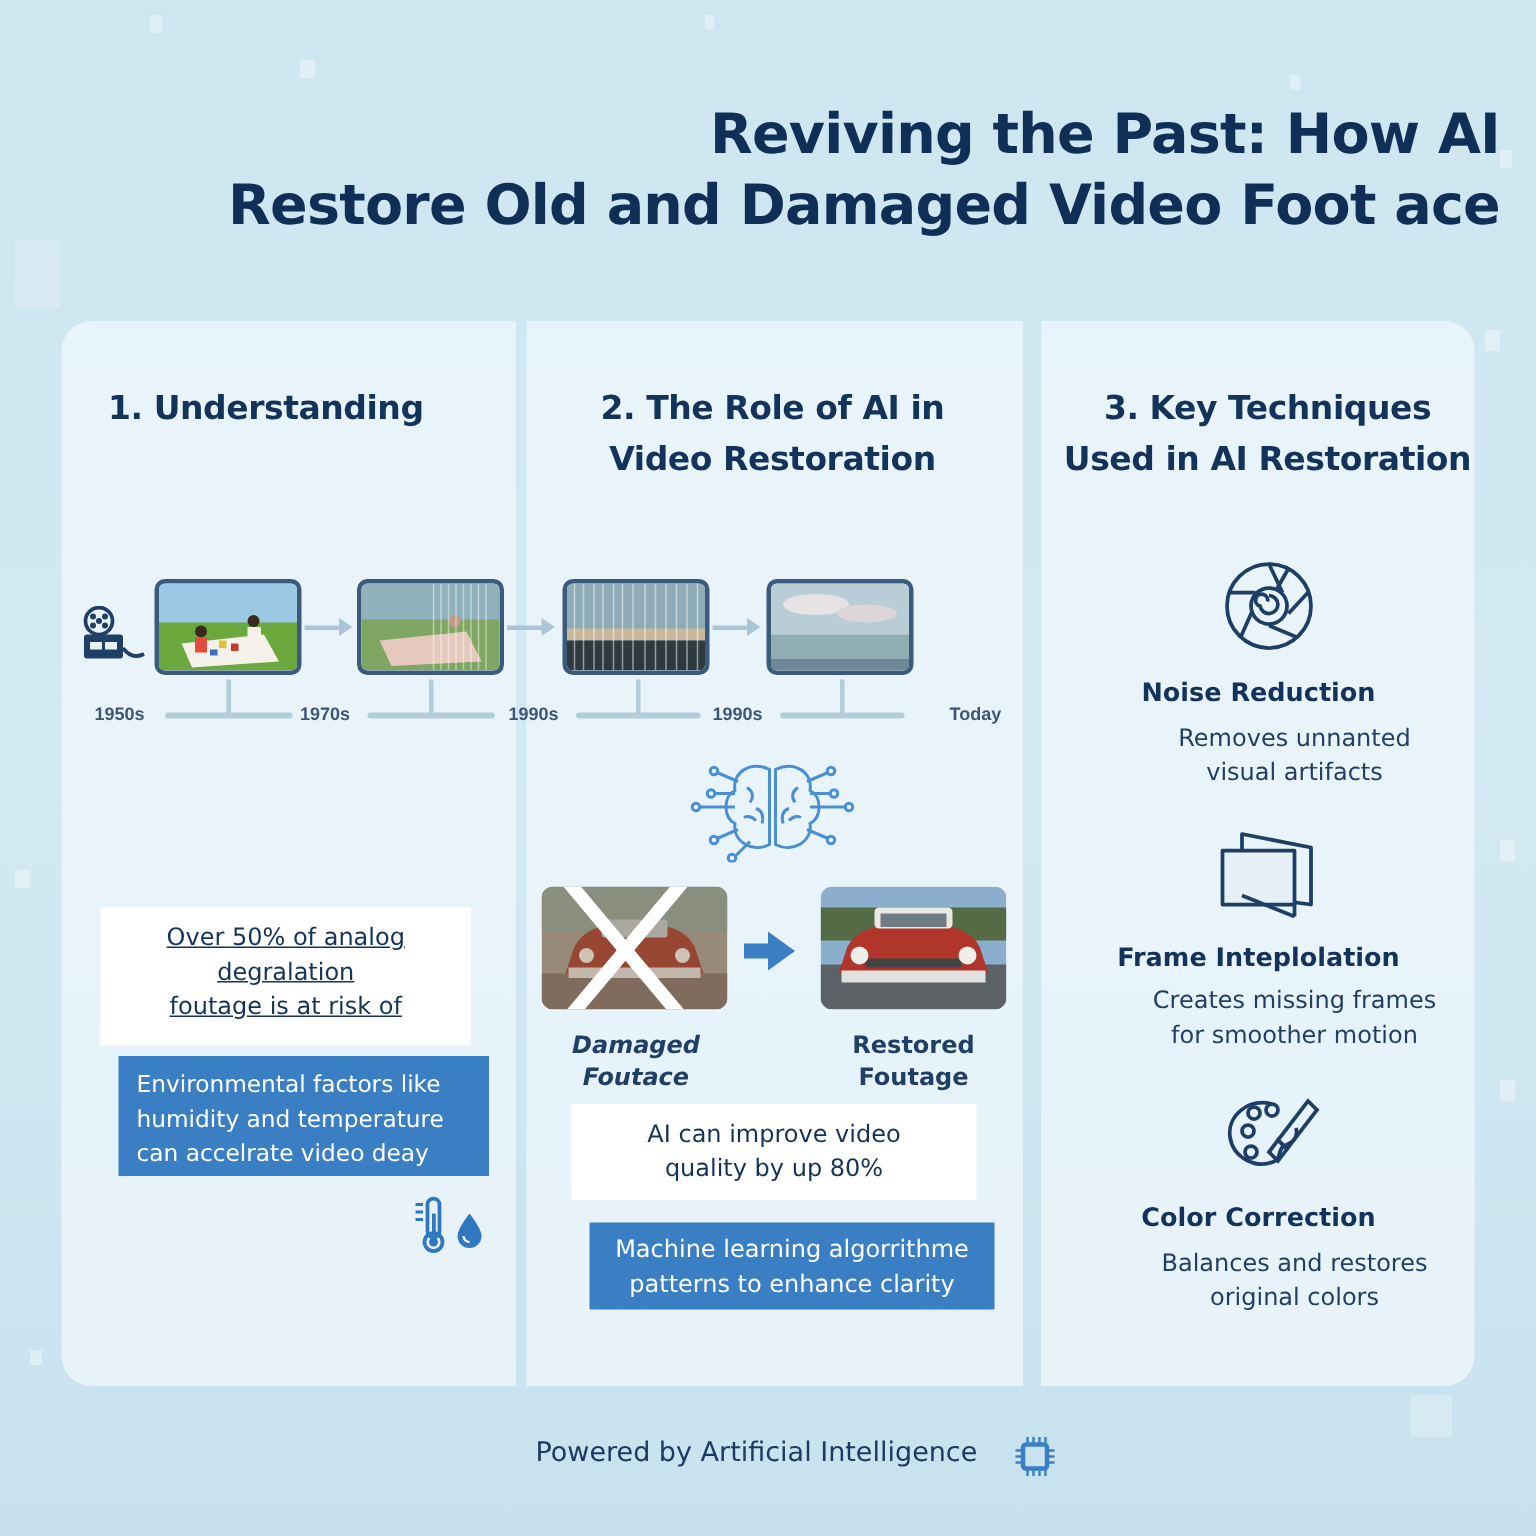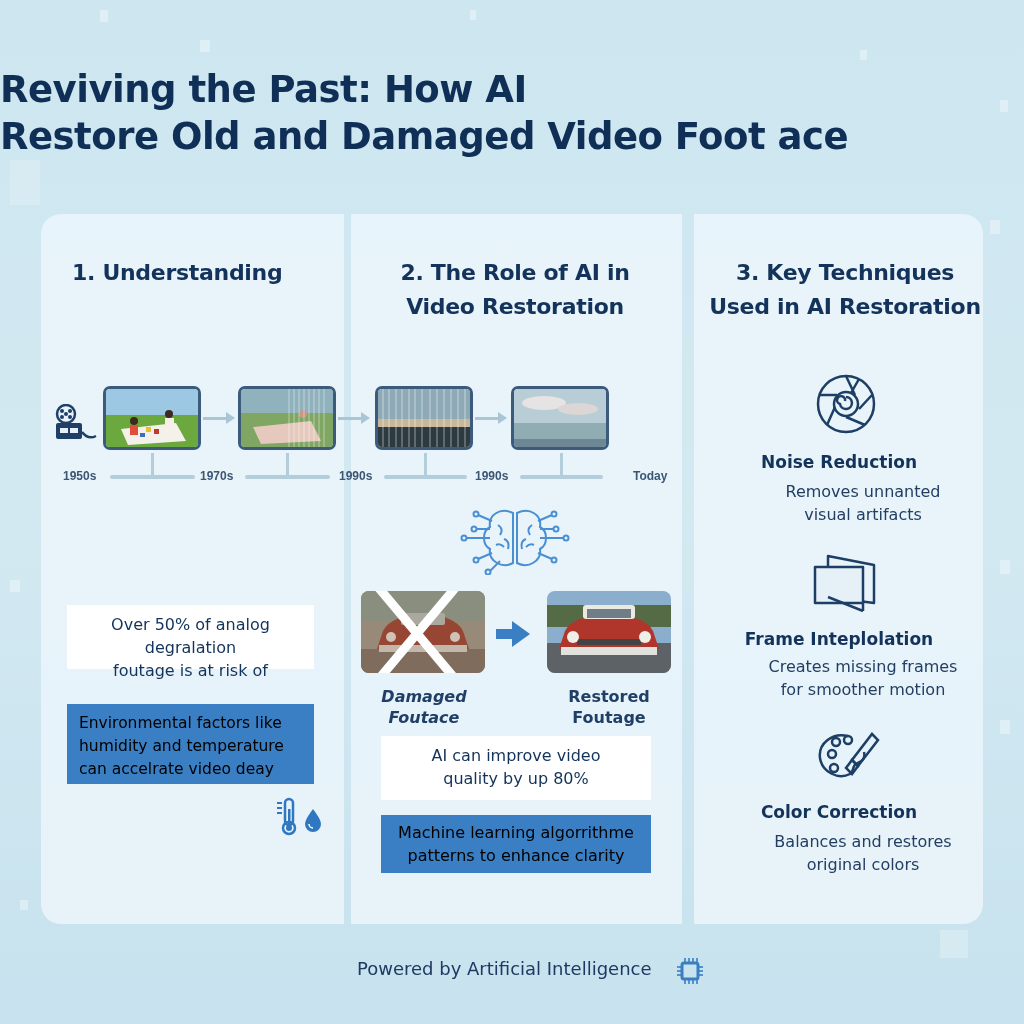--- a/index.html
+++ b/index.html
@@ -5,21 +5,21 @@
   * { box-sizing: border-box; margin: 0; padding: 0; }
   html, body { width: 1024px; height: 1024px; overflow: hidden; }
   body {
     font-family: "Liberation Sans", "DejaVu Sans", sans-serif;
     background: linear-gradient(180deg, #cde6f0 0%, #d3e9f2 50%, #c7e2ee 100%);
     position: relative;
     color: #13335a;
   }
   .deco { position: absolute; background: rgba(255,255,255,0.35); }
   .title {
-    position: absolute; left: 0; top: 66px; width: 1000px; text-align: left;
+    position: absolute; left: 0; top: 66px; width: 1000px; text-align: right;
     font-family: "DejaVu Sans", sans-serif; font-weight: bold;
     font-size: 37px; line-height: 47px; color: #0f2f56; letter-spacing: -0.5px;
   }
   .panel {
     position: absolute; top: 214px; height: 710px;
     background: rgba(235, 245, 250, 0.88);
   }
   .p1 { left: 41px; width: 303px; border-radius: 20px 0 0 20px; }
   .p2 { left: 351px; width: 331px; }
   .p3 { left: 694px; width: 289px; border-radius: 0 20px 20px 0; }
@@ -35,22 +35,22 @@
     border: 3px solid #3c5a7c; overflow: hidden; }
   .stand { position: absolute; width: 3px; height: 25px; background: #b3cddb; }
   .tline { position: absolute; height: 4px; background: #b3cddb; border-radius: 2px; }
   .arrow { position: absolute; height: 3px; background: #a9c5d6; width: 24px; }
   .arrow::after { content: ""; position: absolute; right: -8px; top: -5px;
     border-left: 9px solid #a9c5d6; border-top: 6px solid transparent; border-bottom: 6px solid transparent; }
   .year { position: absolute; font-size: 12px; color: #3c5673; font-weight: bold; }
 
   .statbox { position: absolute; background: #ffffff; text-align: center;
     font-family: "DejaVu Sans", sans-serif; color: #13335a; font-size: 16px; line-height: 23px; }
-  .bluebox { position: absolute; background: #3a7fc4; color: #000000;
-    font-family: "DejaVu Sans", sans-serif; font-size: 16px; line-height: 23px; }
+  .bluebox { position: absolute; background: #3a7fc4; color: #ffffff;
+    font-family: "DejaVu Sans", sans-serif; font-size: 16px; line-height: 23px; margin-left: 12px; }
 
   .carimg { position: absolute; width: 124px; height: 82px; border-radius: 8px; overflow: hidden; }
   .cap { position: absolute; font-family: "DejaVu Sans", sans-serif; font-weight: bold;
     font-size: 16px; line-height: 21px; color: #203f66; text-align: center; }
 
   .tech-title { position: absolute; width: 290px; left: 694px; text-align: center;
     font-family: "DejaVu Sans", sans-serif; font-weight: bold; font-size: 17px; color: #13335a; }
   .tech-desc { position: absolute; width: 290px; left: 694px; text-align: center;
     font-family: "DejaVu Sans", sans-serif; font-size: 16px; line-height: 23px; color: #223e62; margin-left: 24px; }
 
@@ -190,21 +190,21 @@
   <div class="stand" style="left:560px;top:453px;"></div>
   <div class="tline" style="left:520px;top:475px;width:83px;"></div>
 
   <span class="year" style="left:63px;top:469px;">1950s</span>
   <span class="year" style="left:200px;top:469px;">1970s</span>
   <span class="year" style="left:339px;top:469px;">1990s</span>
   <span class="year" style="left:475px;top:469px;">1990s</span>
   <span class="year" style="left:618px;top:469px;margin-left:15px;">Today</span>
 </div>
 
-<div class="statbox" style="left:67px;top:605px;width:247px;height:64px;padding-top:8px;">
+<div class="statbox" style="left:67px;top:605px;width:247px;height:92px;padding-top:8px;text-decoration:underline;">
   <div>Over 50% of analog</div>
   <div>degralation</div>
   <div>foutage is at risk of</div>
 </div>
 <div class="bluebox" style="left:67px;top:704px;width:247px;height:80px;padding:8px 0 0 12px;font-size:15.5px;">
   <div>Environmental factors like</div>
   <div>humidity and temperature</div>
   <div>can accelrate video deay</div>
 </div>
 <svg style="position:absolute;left:274px;top:797px" width="28" height="40" viewBox="0 0 28 40">

